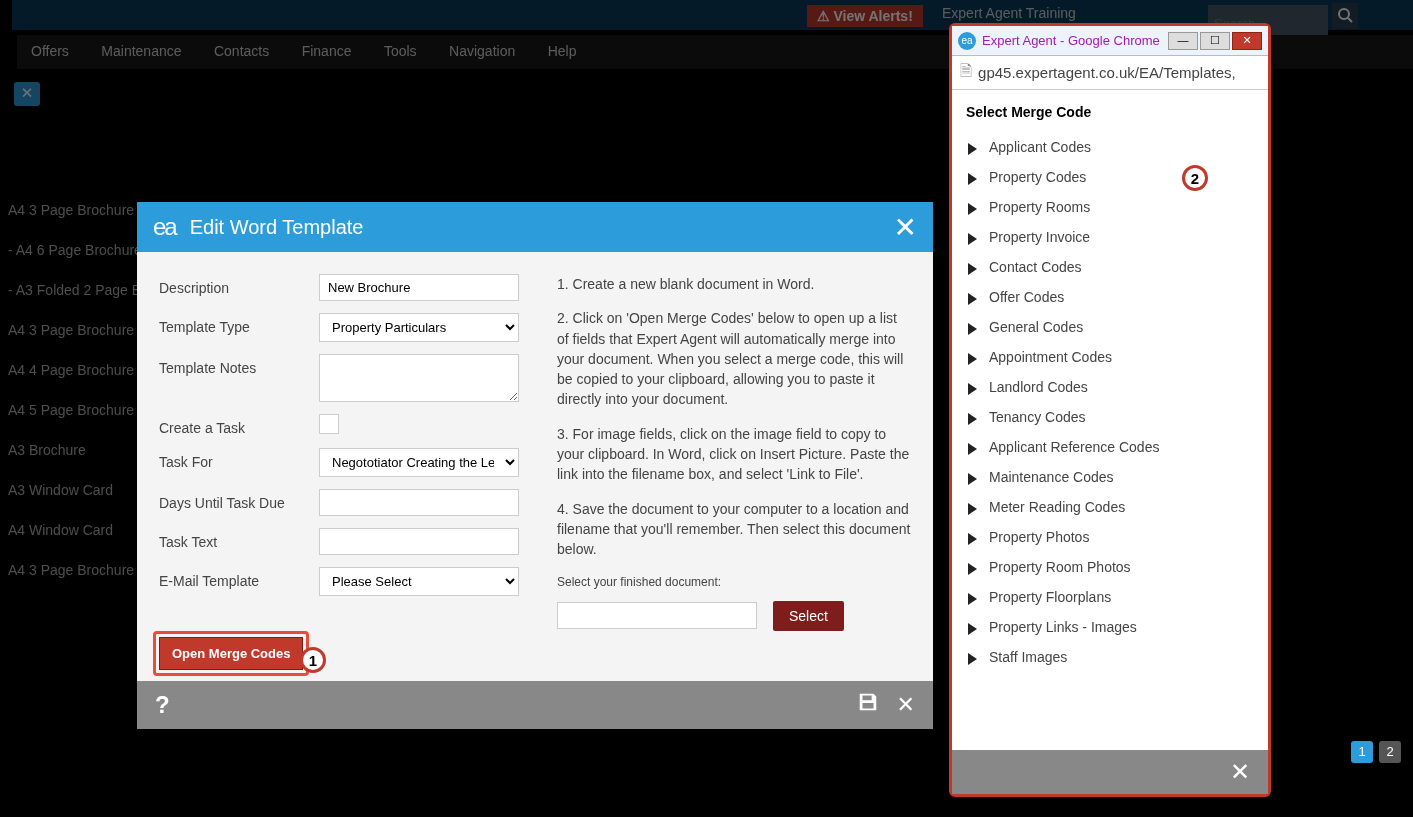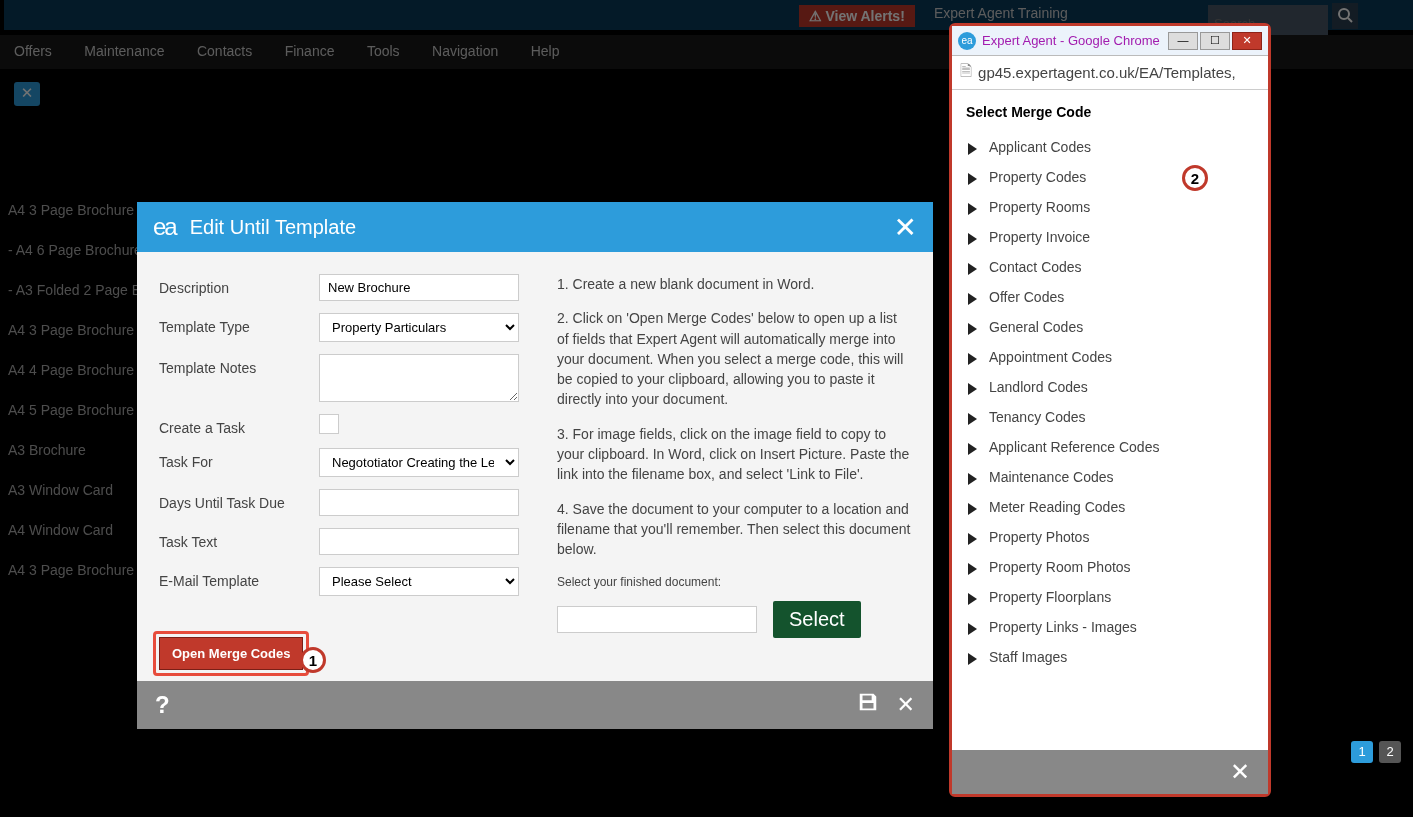--- a/index.html
+++ b/index.html
@@ -1,27 +1,27 @@
 <!DOCTYPE html>
 <html><head>
 <meta charset="utf-8">
 <style>
 * { margin: 0; padding: 0; box-sizing: border-box; font-family: "Segoe UI", Arial, sans-serif; }
 body { background: #000; width: 1413px; height: 817px; position: relative; overflow: hidden; }
 
 
-.topbar { position: absolute; top: 0; left: 4px; right: 0; height: 30px; background: #0a3a5a; }
+.topbar { position: absolute; top: 0; left: 12px; right: 0; height: 30px; background: #0a3a5a; }
 .alert-banner { position: absolute; top: 5px; left: 795px; background: #c0392b; color: #fff; font-weight: bold; padding: 3px 10px; font-size: 14px; }
 .alert-banner::before { content: "⚠ "; }
 .training-banner { position: absolute; top: 5px; left: 930px; color: #ccc; font-size: 14px; }
 .search-box { position: absolute; top: 5px; right: 85px; width: 120px; height: 22px; background: #495866; border: none; color: #fff; padding: 18px 6px; font-size: 13px; text-decoration: underline; }
 .search-btn { position: absolute; top: 3px; right: 55px; width: 26px; height: 26px; background: #2c3e50; color: #fff; border: none; }
 
 
-.mainmenu { position: absolute; top: 35px; left: 0; right: 0; height: 34px; background: #1a1a1a; }
+.mainmenu { position: absolute; top: 35px; left: 17px; right: 0; height: 34px; background: #1a1a1a; }
 .mainmenu span { display: inline-block; color: #ccc; font-size: 14px; padding: 8px 14px; }
 
 
 .tabrow { position: absolute; top: 82px; left: 0; right: 0; height: 28px; }
 .closebox { position: absolute; top: 0; left: 14px; width: 26px; height: 24px; background: #2d9cdb; color: #fff; border-radius: 3px; text-align: center; line-height: 22px; font-size: 15px; }
 
 
 .bg-list { position: absolute; top: 190px; left: 2px; width: 130px; color: #aaa; font-size: 14px; }
 .bg-list div { padding: 12px 6px; white-space: nowrap; }
 
@@ -39,21 +39,21 @@
 .instr-col { flex: 1; font-size: 14px; color: #444; line-height: 1.45; }
 .instr-col p { margin-bottom: 14px; }
 .form-row { display: flex; align-items: flex-start; margin-bottom: 12px; }
 .form-row label { width: 160px; font-size: 14px; color: #444; padding-top: 6px; }
 .form-row input[type=text], .form-row select, .form-row textarea { width: 200px; padding: 5px 8px; border: 1px solid #ccc; font-size: 13px; background: #fff; }
 .form-row textarea { height: 48px; resize: both; }
 .form-row .check { width: 20px; height: 20px; border: 1px solid #ccc; background: #fff; }
 .select-doc-label { font-weight: 400; font-size: 12px; margin-bottom: 10px; }
 .doc-row { display: flex; gap: 16px; align-items: center; }
 .doc-row input { width: 200px; padding: 5px 8px; border: 1px solid #ccc; }
-.select-btn { background: #14532d; color: #fff; border: none; padding: 7px 16px; font-size: 20px; border-radius: 2px; cursor: pointer; }
+.select-btn { background: #7f1d1d; color: #fff; border: none; padding: 7px 16px; font-size: 14px; border-radius: 2px; cursor: pointer; }
 
 .open-merge-wrap { position: absolute; bottom: 59px; left: 22px; }
 .open-merge-btn { background: #c0392b; color: #fff; border: 1px solid #7a1f17; padding: 8px 12px; font-size: 13px; font-weight: bold; cursor: pointer; }
 .open-merge-highlight { position: absolute; inset: -6px; border: 3px solid #e74c3c; border-radius: 4px; pointer-events: none; }
 .callout { position: absolute; width: 26px; height: 26px; border: 3px solid #c0392b; border-radius: 50%; background: #fff; color: #000; font-weight: bold; text-align: center; line-height: 21px; font-size: 15px; }
 .callout-1 { bottom: 56px; left: 163px; }
 .callout-2 { top: 75px; right: 60px; }
 
 .modal-footer { background: #888; height: 48px; display: flex; align-items: center; padding: 0 18px; }
 .footer-help { color: #fff; font-size: 24px; font-weight: bold; }
@@ -123,21 +123,21 @@
   <div>A3 Window Card</div>
   <div>A4 Window Card</div>
   <div>A4 3 Page Brochure</div>
 </div>
 
 <div class="overlay"></div>
 
 <div class="modal">
   <div class="modal-header">
     <span class="modal-logo">ea</span>
-    <span class="modal-title">Edit Until Template</span>
+    <span class="modal-title">Edit Word Template</span>
     <span class="modal-close">✕</span>
   </div>
   <div class="modal-body">
     <div class="form-col">
       <div class="form-row">
         <label>Description</label>
         <input type="text" value="New Brochure" style="">
       </div>
       <div class="form-row">
         <label>Template Type</label>

